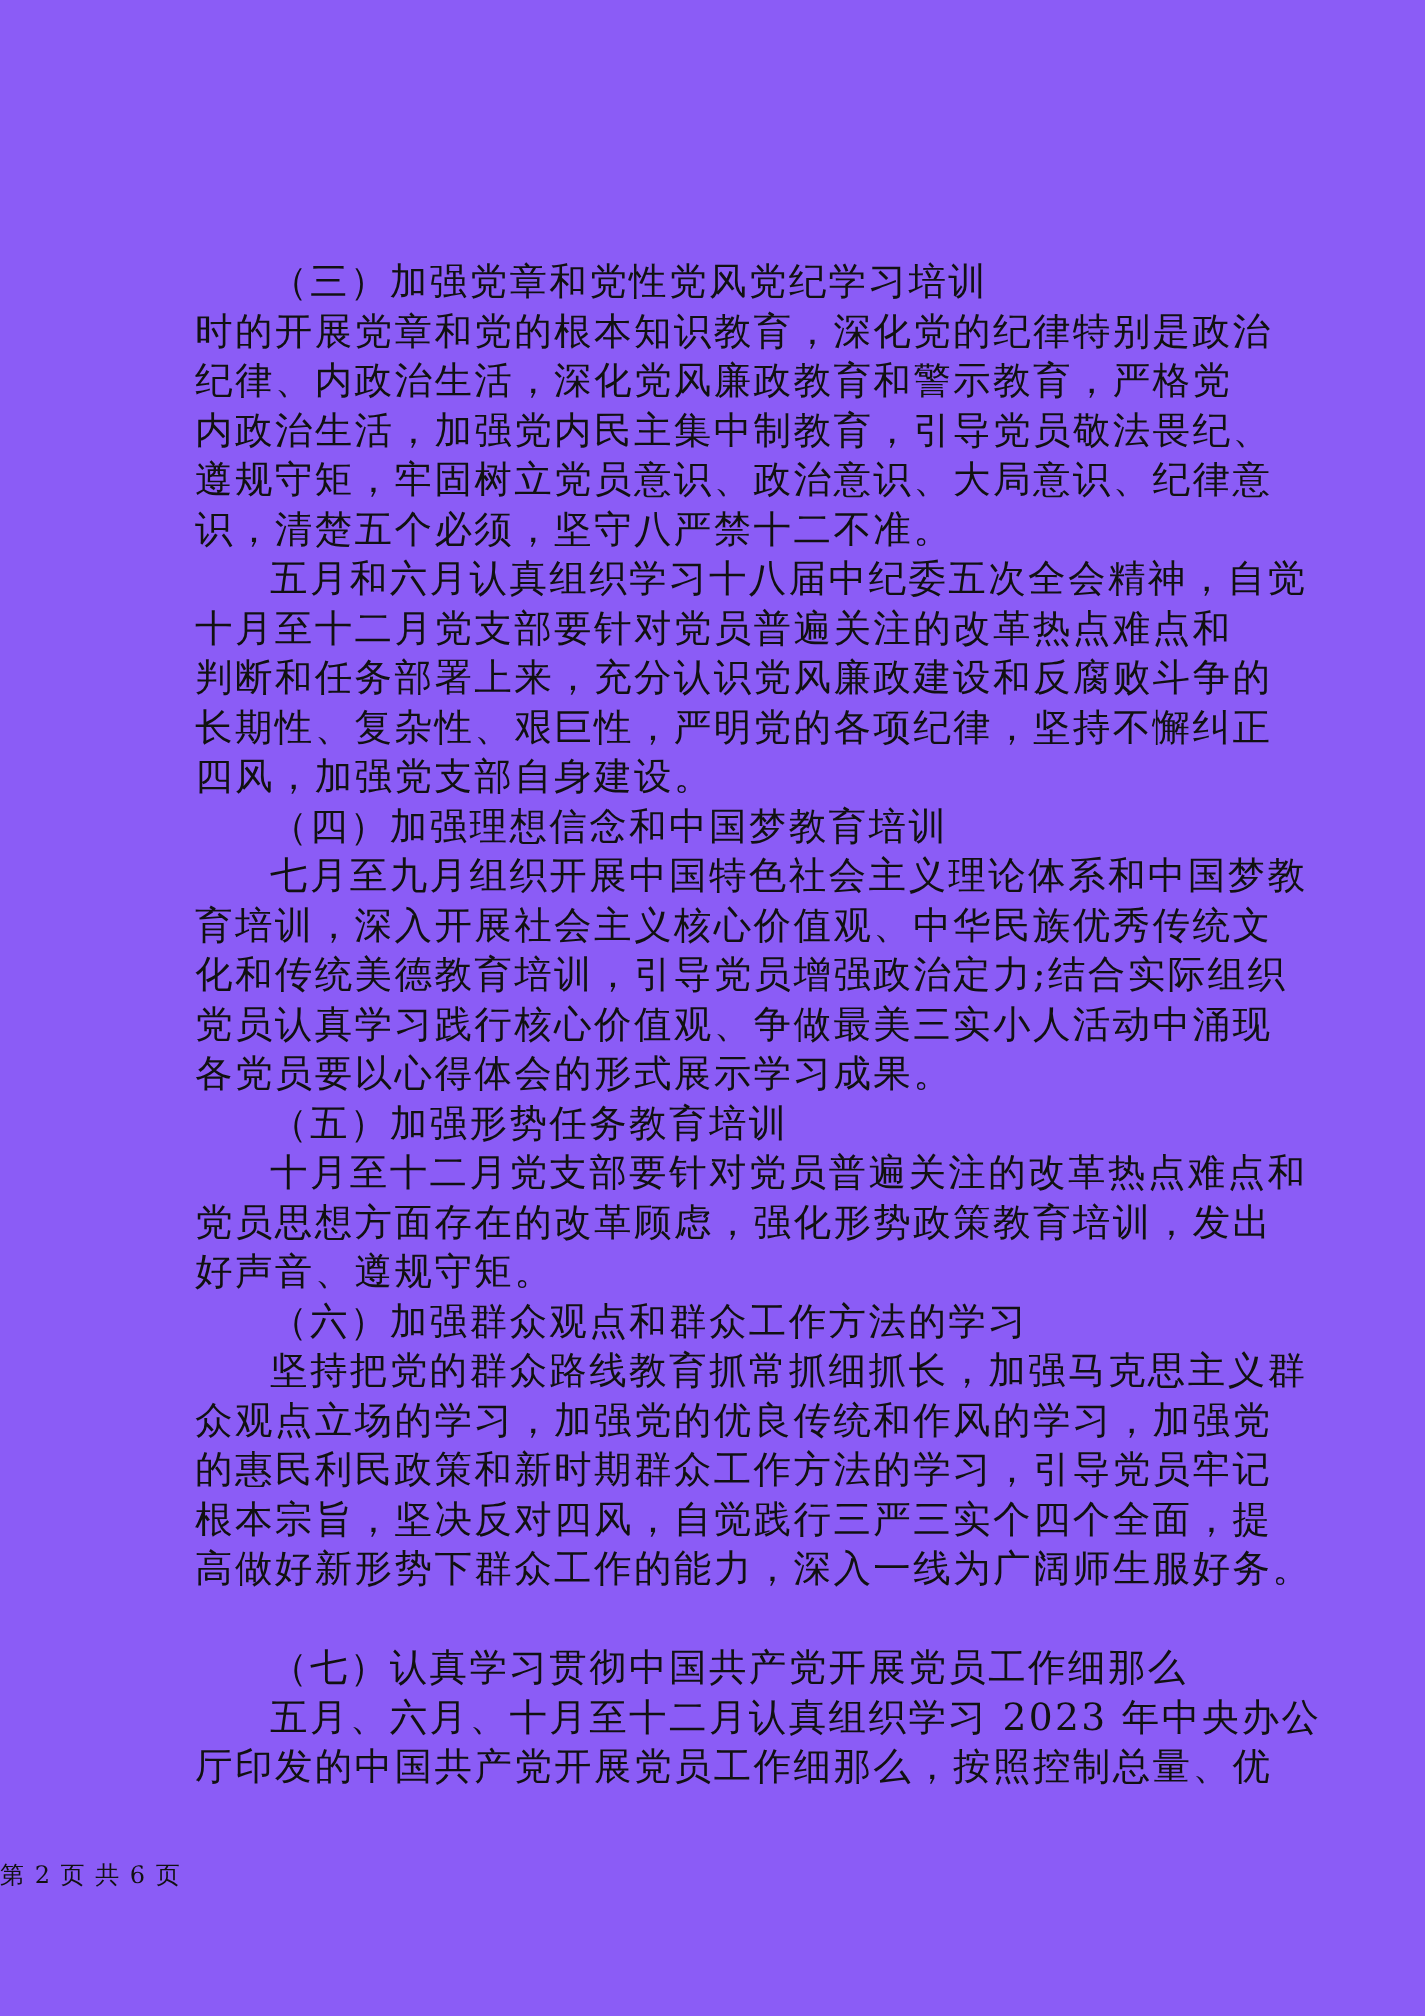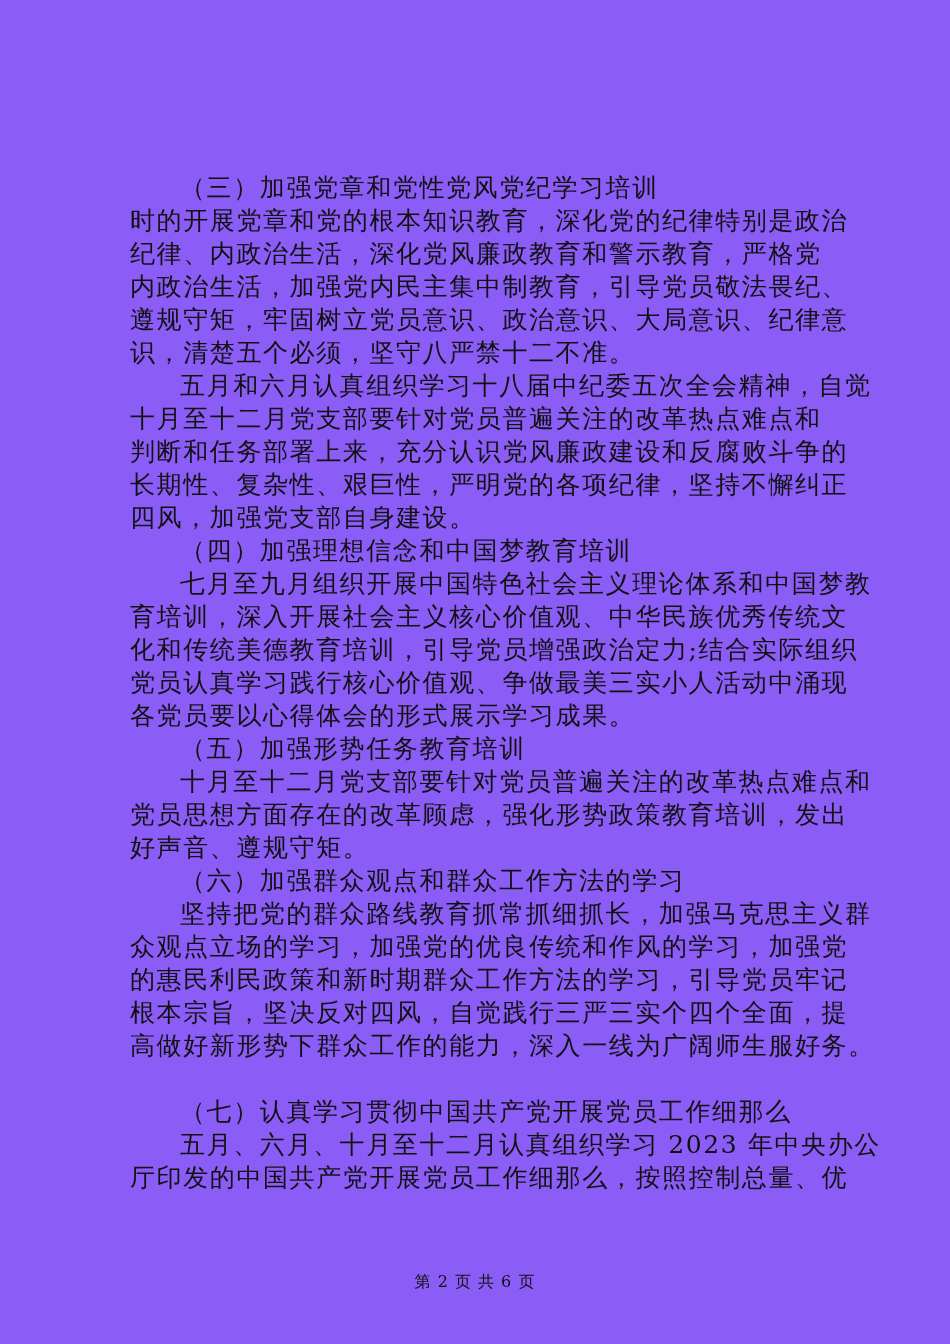--- a/index.html
+++ b/index.html
@@ -22,25 +22,23 @@
     letter-spacing: 1.6px;
     white-space: nowrap;
     overflow: visible;
   }
   .line.indent { padding-left: 50px; }
   .line.blank { height: 33px; }
   .footer {
     position: absolute;
     left: 0; width: 950px;
     top: 1240px;
-    text-align: center;
     font-size: 16px;
     letter-spacing: 1px;
     color: #111;
-    margin-top: 32px;
   }
 </style>
 </head>
 <body>
 
 <div class="page">
   <div class="body-text" id="body-text">
       <div class="line indent">（三）加强党章和党性党风党纪学习培训</div>
       <div class="line">时的开展党章和党的根本知识教育，深化党的纪律特别是政治</div>
       <div class="line">纪律、内政治生活，深化党风廉政教育和警示教育，严格党</div>

